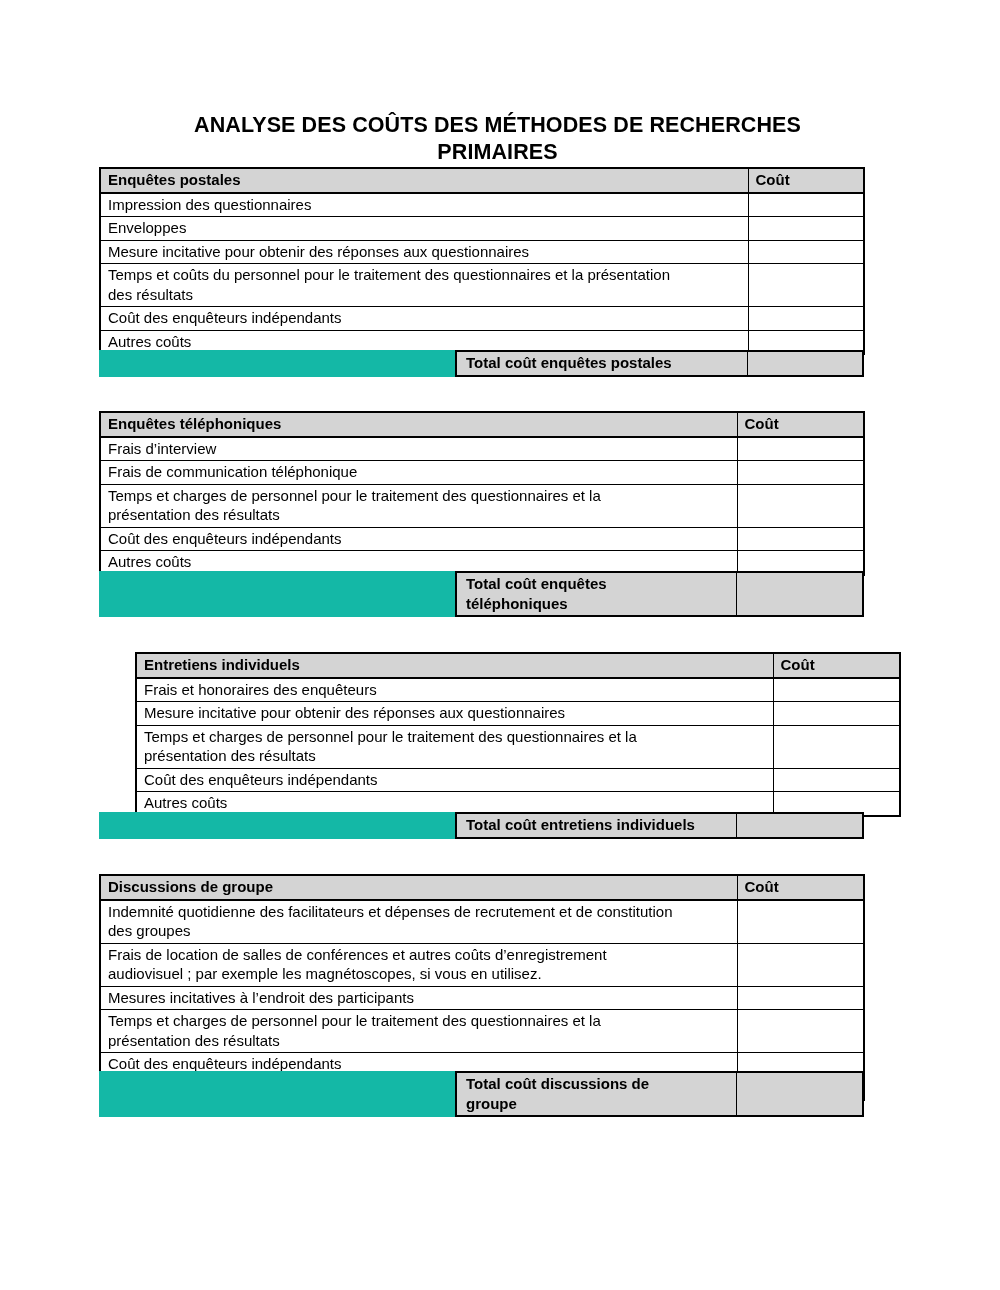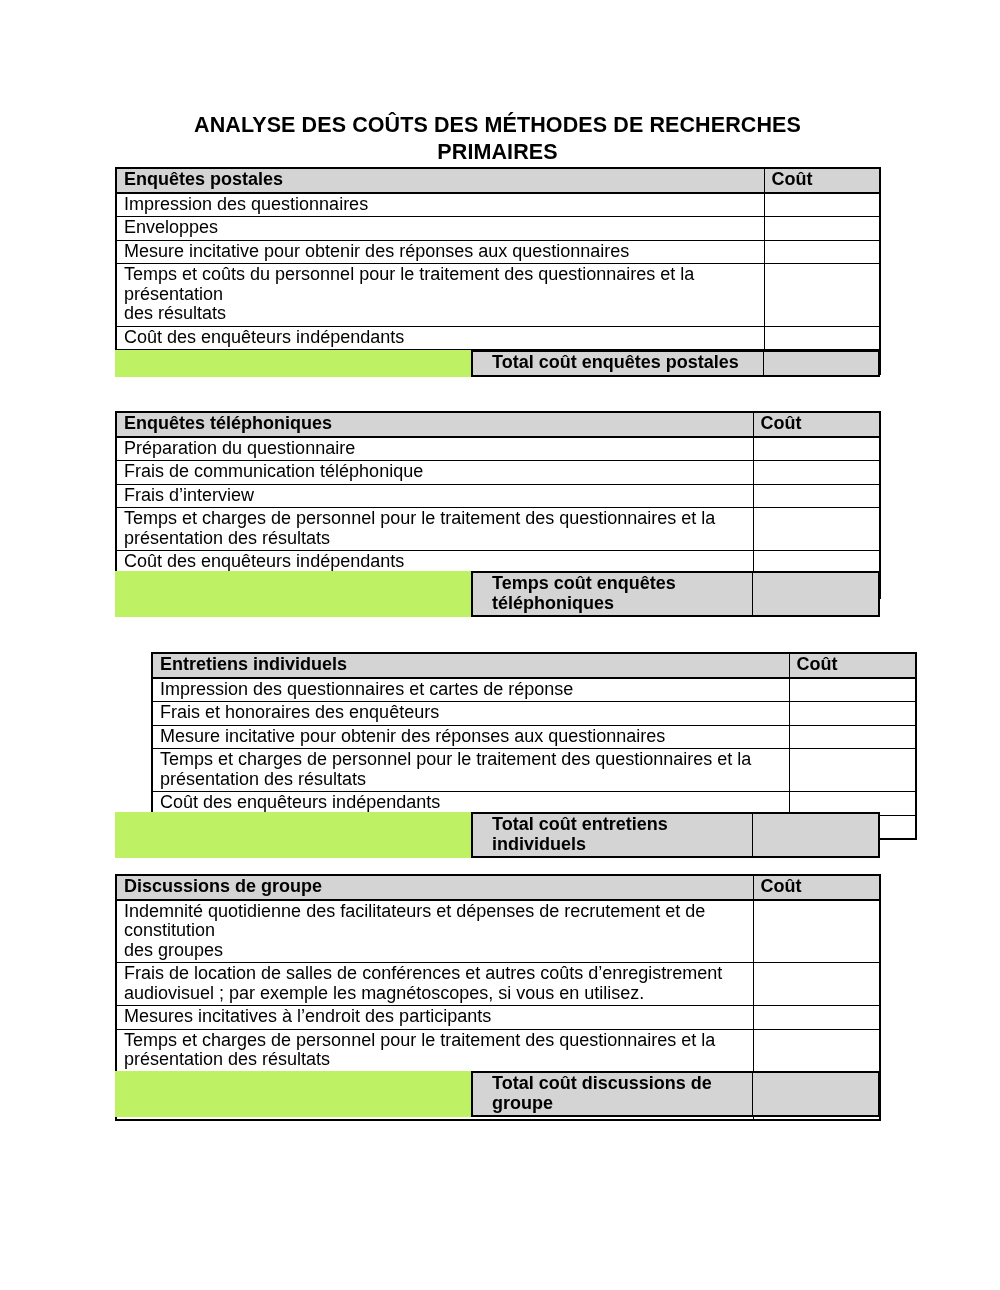--- a/index.html
+++ b/index.html
@@ -30,26 +30,26 @@
     font-weight: bold;
     line-height: 27px;
     letter-spacing: 0.1px;
   }
   .doc-title .line {
     display: block;
   }
 
   .cost-table {
     position: absolute;
-    left: 115px;
+    left: 99px;
     width: 764px;
     border-collapse: collapse;
     table-layout: fixed;
-    font-size: 18px;
-    background: #bef264;
+    font-size: 15px;
+    background: #14b8a6;
   }
   .cost-table td {
     border: 1px solid #000000;
     padding: 1px 0 2px 7px;
     vertical-align: top;
     line-height: 19.5px;
     background: #ffffff;
   }
 
   
@@ -68,21 +68,21 @@
 
   .cost-table tr.total td.spacer {
     border: none;
     background: transparent;
   }
   .cost-table tr.total td.tot-label {
     border: 2px solid #000000;
     border-right: 1px solid #000000;
     background: #d4d4d4;
     font-weight: bold;
-    padding-left: 19px;
+    padding-left: 9px;
   }
   .cost-table tr.total td.tot-value {
     border: 2px solid #000000;
     border-left: 1px solid #000000;
     background: #d4d4d4;
   }
 
   .r1 { height: 20px; }
   .r2 { height: 39px; }
 
@@ -156,29 +156,25 @@
     <colgroup>
         <col style="width:637px">
         <col style="width:127px">
       </colgroup>
     <tbody>
       <tr class="hdr">
         <td class="first">Enquêtes téléphoniques</td>
         <td class="last">Coût</td>
       </tr>
       <tr class="body r1">
-        <td class="first">Préparation du questionnaire</td>
+        <td class="first">Frais d’interview</td>
         <td class="last"></td>
       </tr>
       <tr class="body r1">
         <td class="first">Frais de communication téléphonique</td>
-        <td class="last"></td>
-      </tr>
-      <tr class="body r1">
-        <td class="first">Frais d’interview</td>
         <td class="last"></td>
       </tr>
       <tr class="body r2">
         <td class="first">
           <span class="cell-text">Temps et charges de personnel pour le traitement des questionnaires et la</span>
           <span class="l2">présentation des résultats</span>
         </td>
         <td class="last"></td>
       </tr>
       <tr class="body r1">
@@ -194,41 +190,37 @@
   <table class="cost-table" style="top:571px;">
     <colgroup>
         <col style="width:357px">
         <col style="width:280px">
         <col style="width:127px">
       </colgroup>
     <tbody>
       <tr class="total r2">
         <td class="spacer"></td>
         <td class="tot-label">
-          <span class="cell-text">Temps coût enquêtes</span>
+          <span class="cell-text">Total coût enquêtes</span>
           <span class="l2">téléphoniques</span>
         </td>
         <td class="tot-value"></td>
       </tr>
     </tbody>
   </table>
 
   <table class="cost-table" style="top:652px;margin-left:36px;">
     <colgroup>
         <col style="width:637px">
         <col style="width:127px">
       </colgroup>
     <tbody>
       <tr class="hdr">
         <td class="first">Entretiens individuels</td>
         <td class="last">Coût</td>
-      </tr>
-      <tr class="body r1">
-        <td class="first">Impression des questionnaires et cartes de réponse</td>
-        <td class="last"></td>
       </tr>
       <tr class="body r1">
         <td class="first">Frais et honoraires des enquêteurs</td>
         <td class="last"></td>
       </tr>
       <tr class="body r1">
         <td class="first">Mesure incitative pour obtenir des réponses aux questionnaires</td>
         <td class="last"></td>
       </tr>
       <tr class="body r2">

